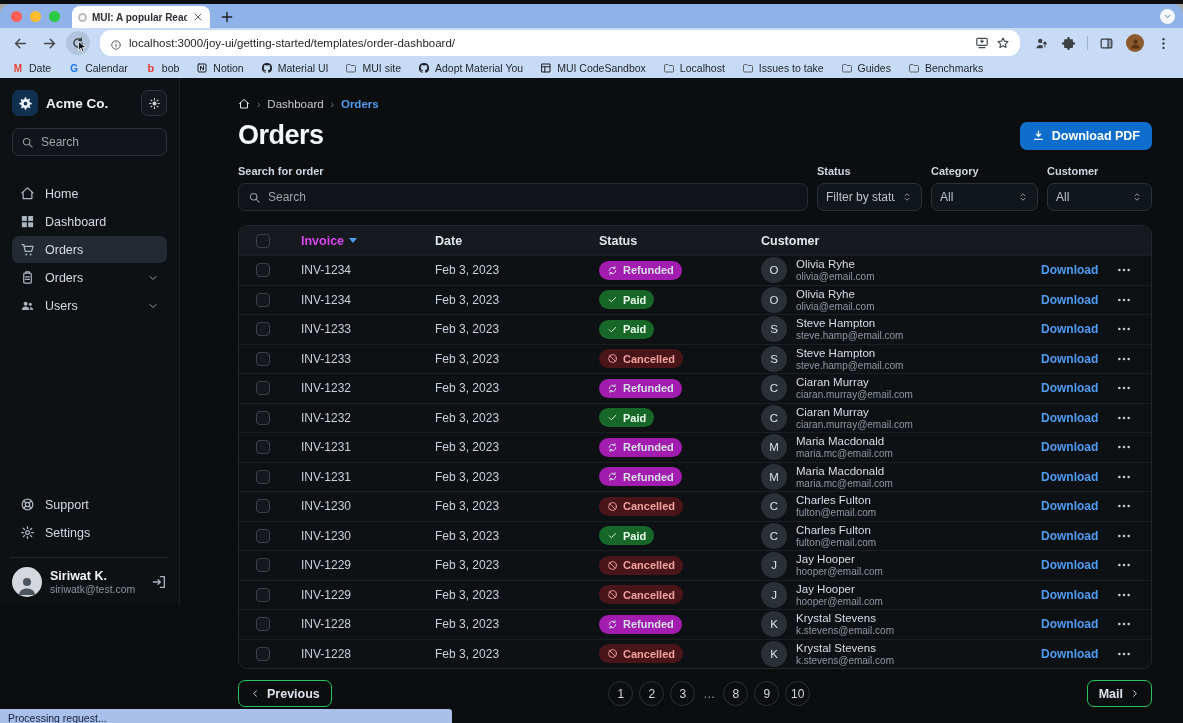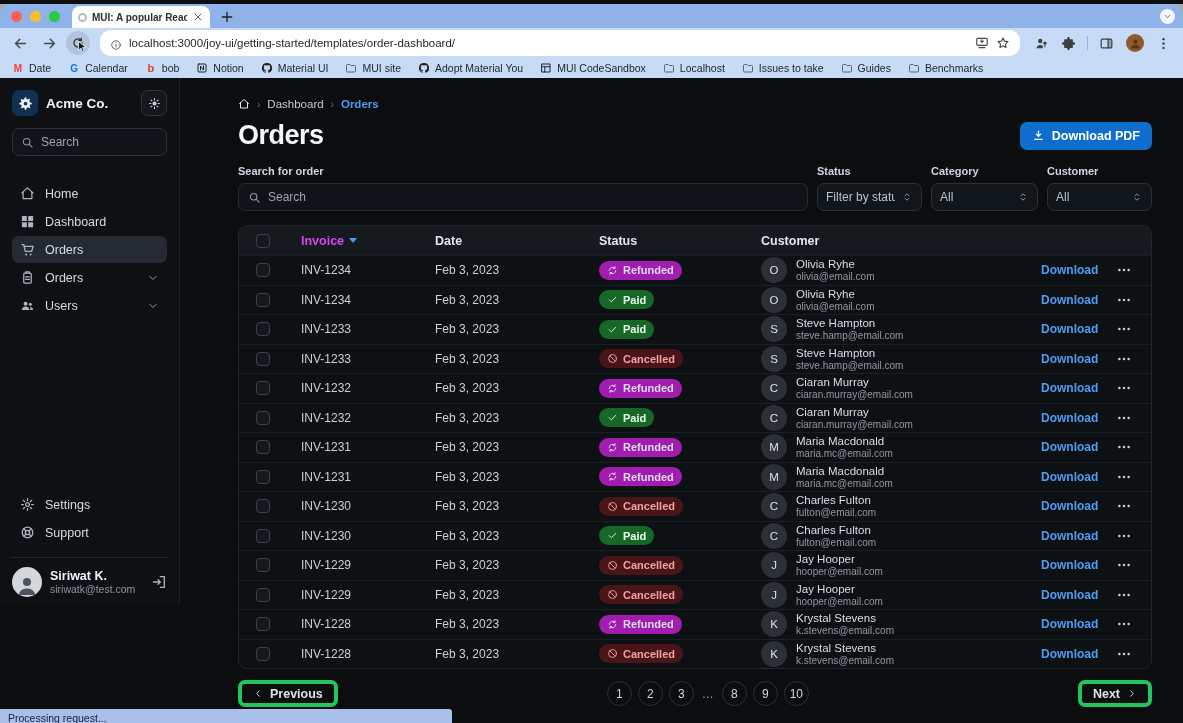--- a/index.html
+++ b/index.html
@@ -146,21 +146,21 @@
   .cust-avatar { width:26px; height:26px; border-radius:50%; background:#2a3036; color:#dae2ea; font-size:11.5px;
                  display:flex; align-items:center; justify-content:center; flex:none; }
   .cust-name { font-size:11.5px; color:#d6dfe8; line-height:1.25; }
   .cust-email { font-size:10px; color:#8d98a4; line-height:1.2; white-space:nowrap; }
   .act-cell { display:flex; align-items:center; gap:18px; padding-left:20px; }
   .dl-link { color:#4e9cf3; font-size:12px; font-weight:bold; }
   .more-btn { width:16px; height:16px; color:#c2ccd6; display:flex; }
 
   
   .pagination { margin-top:11px; display:flex; align-items:center; }
-  .pg-btn { height:27px; border:4px solid #22c55e; border-radius:7px; background:transparent; color:#dbe4ec;
+  .pg-btn { height:27px; border:1px solid #22c55e; border-radius:7px; background:transparent; color:#dbe4ec;
             font-size:12.5px; font-weight:bold; display:flex; align-items:center; gap:6px; padding:0 11px;
             font-family:"Liberation Sans",sans-serif; }
   .pg-btn svg{ width:11px; height:11px; }
   .pg-center { flex:1; display:flex; align-items:center; justify-content:center; gap:6px; }
   .page-btn { width:25px; height:25px; border-radius:50%; border:1px solid #2a3138; background:transparent;
               color:#cfd9e2; font-size:12px; display:flex; align-items:center; justify-content:center;
               font-family:"Liberation Sans",sans-serif; }
   .page-ellipsis { width:16px; text-align:center; color:#9aa5b1; font-size:12px; }
 
   
@@ -446,39 +446,39 @@
     <span class="nav-label">Users</span>
 
     <span class="nav-chev" data-icon="chevron-down-icon"><svg viewBox="0 0 24 24" width="100%" height="100%" fill="none" stroke="currentColor" stroke-width="2" stroke-linecap="round" stroke-linejoin="round">
                 <path d="M6 9l6 6 6-6"></path>
               </svg></span>
   </div>
 </div>
       <div class="side-spacer"></div>
       <div class="nav" id="footer-nav-list">
   <div class="nav-item">
-    <span class="nav-ic" data-icon="settings-icon">
-              <svg viewBox="0 0 24 24" width="100%" height="100%" fill="none" stroke="currentColor" stroke-width="2" stroke-linecap="round" stroke-linejoin="round">
-                <circle cx="12" cy="12" r="3"></circle>
-                <path d="M12 2.5v3M12 18.5v3M2.5 12h3M18.5 12h3M5.3 5.3l2.1 2.1M16.6 16.6l2.1 2.1M5.3 18.7l2.1-2.1M16.6 7.4l2.1-2.1"></path>
-              </svg>
-            </span>
-    <span class="nav-label">Settings</span>
-
-  </div>
-
-  <div class="nav-item">
     <span class="nav-ic" data-icon="support-icon">
               <svg viewBox="0 0 24 24" width="100%" height="100%" fill="none" stroke="currentColor" stroke-width="2" stroke-linecap="round" stroke-linejoin="round">
                 <circle cx="12" cy="12" r="8.5"></circle>
                 <circle cx="12" cy="12" r="3.5"></circle>
                 <path d="M6 6l3.5 3.5M18 6l-3.5 3.5M6 18l3.5-3.5M18 18l-3.5-3.5"></path>
               </svg>
             </span>
     <span class="nav-label">Support</span>
+
+  </div>
+
+  <div class="nav-item">
+    <span class="nav-ic" data-icon="settings-icon">
+              <svg viewBox="0 0 24 24" width="100%" height="100%" fill="none" stroke="currentColor" stroke-width="2" stroke-linecap="round" stroke-linejoin="round">
+                <circle cx="12" cy="12" r="3"></circle>
+                <path d="M12 2.5v3M12 18.5v3M2.5 12h3M18.5 12h3M5.3 5.3l2.1 2.1M16.6 16.6l2.1 2.1M5.3 18.7l2.1-2.1M16.6 7.4l2.1-2.1"></path>
+              </svg>
+            </span>
+    <span class="nav-label">Settings</span>
 
   </div>
 </div>
       <div class="side-divider"></div>
       <div class="user-row">
         <span class="user-avatar">
             <svg viewBox="0 0 24 24" fill="currentColor">
               <circle cx="12" cy="9" r="4"></circle>
               <path d="M4 22c0-4 3.6-6.5 8-6.5s8 2.5 8 6.5z"></path>
             </svg>
@@ -1056,21 +1056,21 @@
         <div class="pg-center" id="pages-list">
             <button class="page-btn">1</button>
             <button class="page-btn">2</button>
             <button class="page-btn">3</button>
             <span class="page-ellipsis">…</span>
             <button class="page-btn">8</button>
             <button class="page-btn">9</button>
             <button class="page-btn">10</button>
           </div>
         <button class="pg-btn">
-          <span>Next</span>
+          <span>Mail</span>
           <span data-icon="chevron-right-icon" style="width:11px;height:11px;display:flex">
               <svg viewBox="0 0 24 24" width="100%" height="100%" fill="none" stroke="currentColor" stroke-width="2" stroke-linecap="round" stroke-linejoin="round">
                 <path d="M10 6l6 6-6 6"></path>
               </svg>
             </span>
         </button>
       </div>
     </div>
   </div>
 

